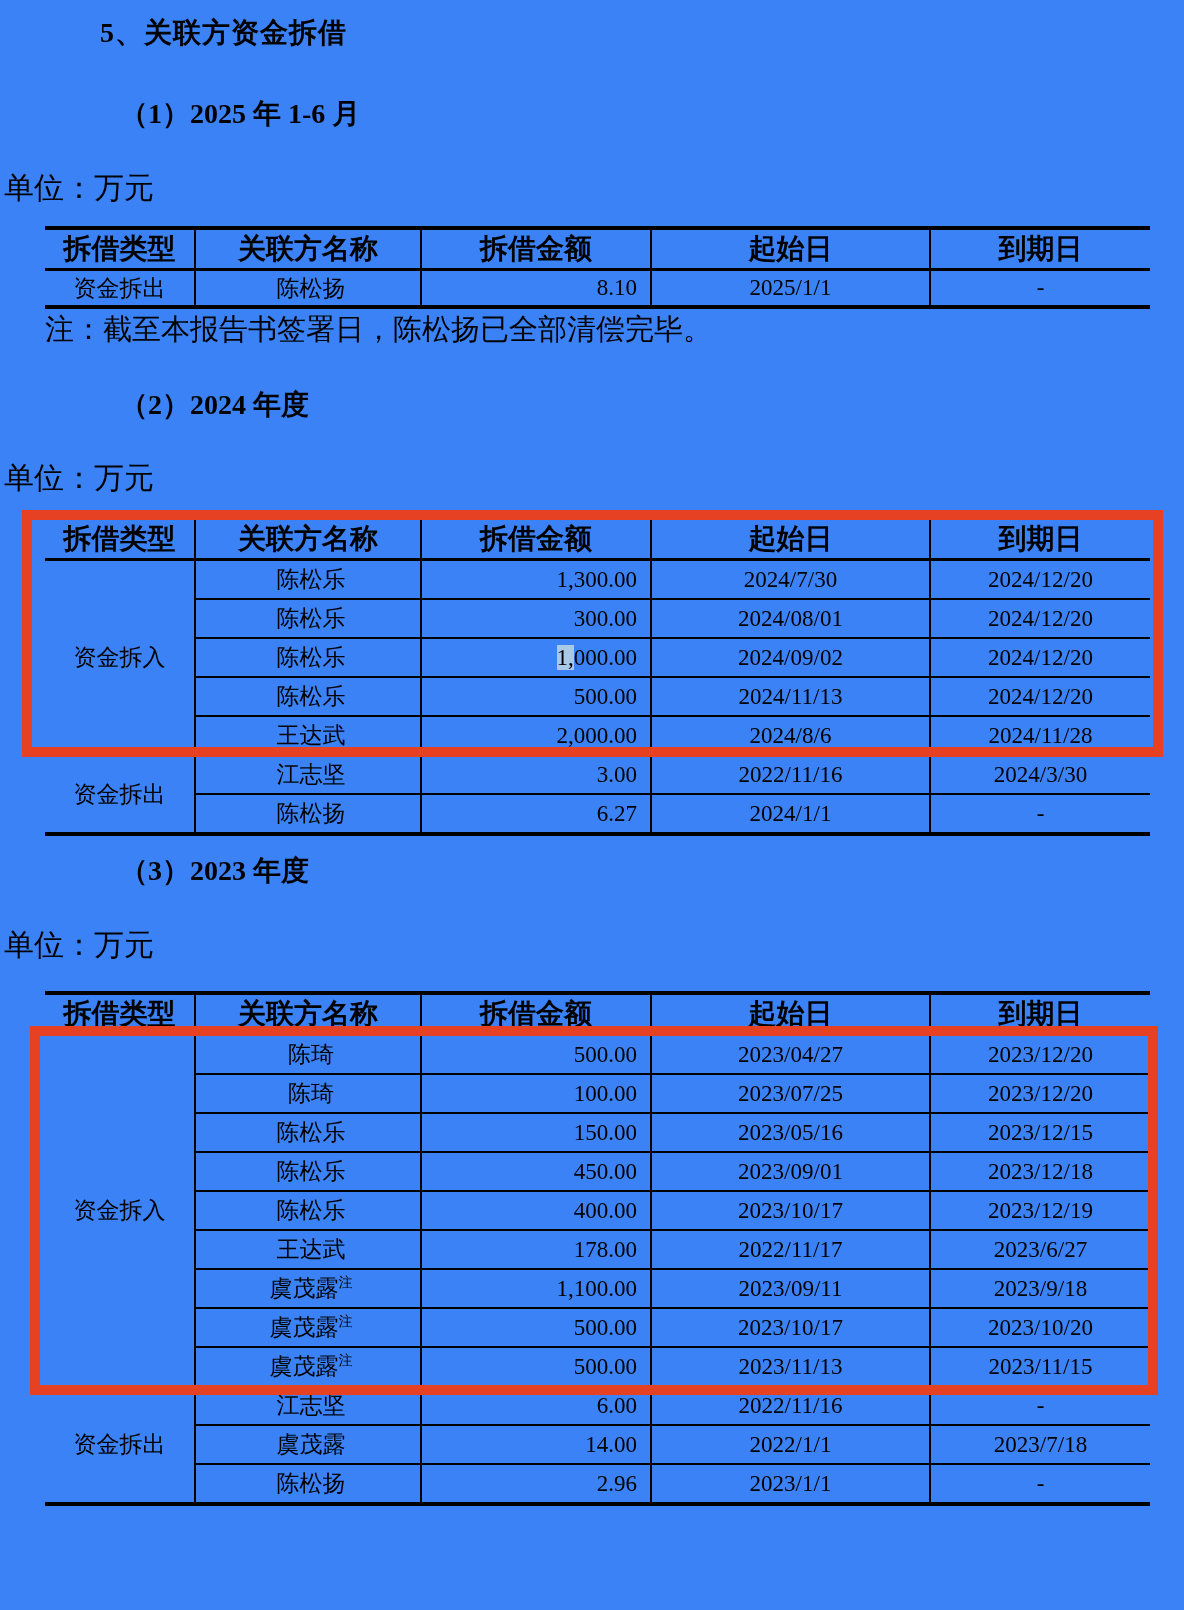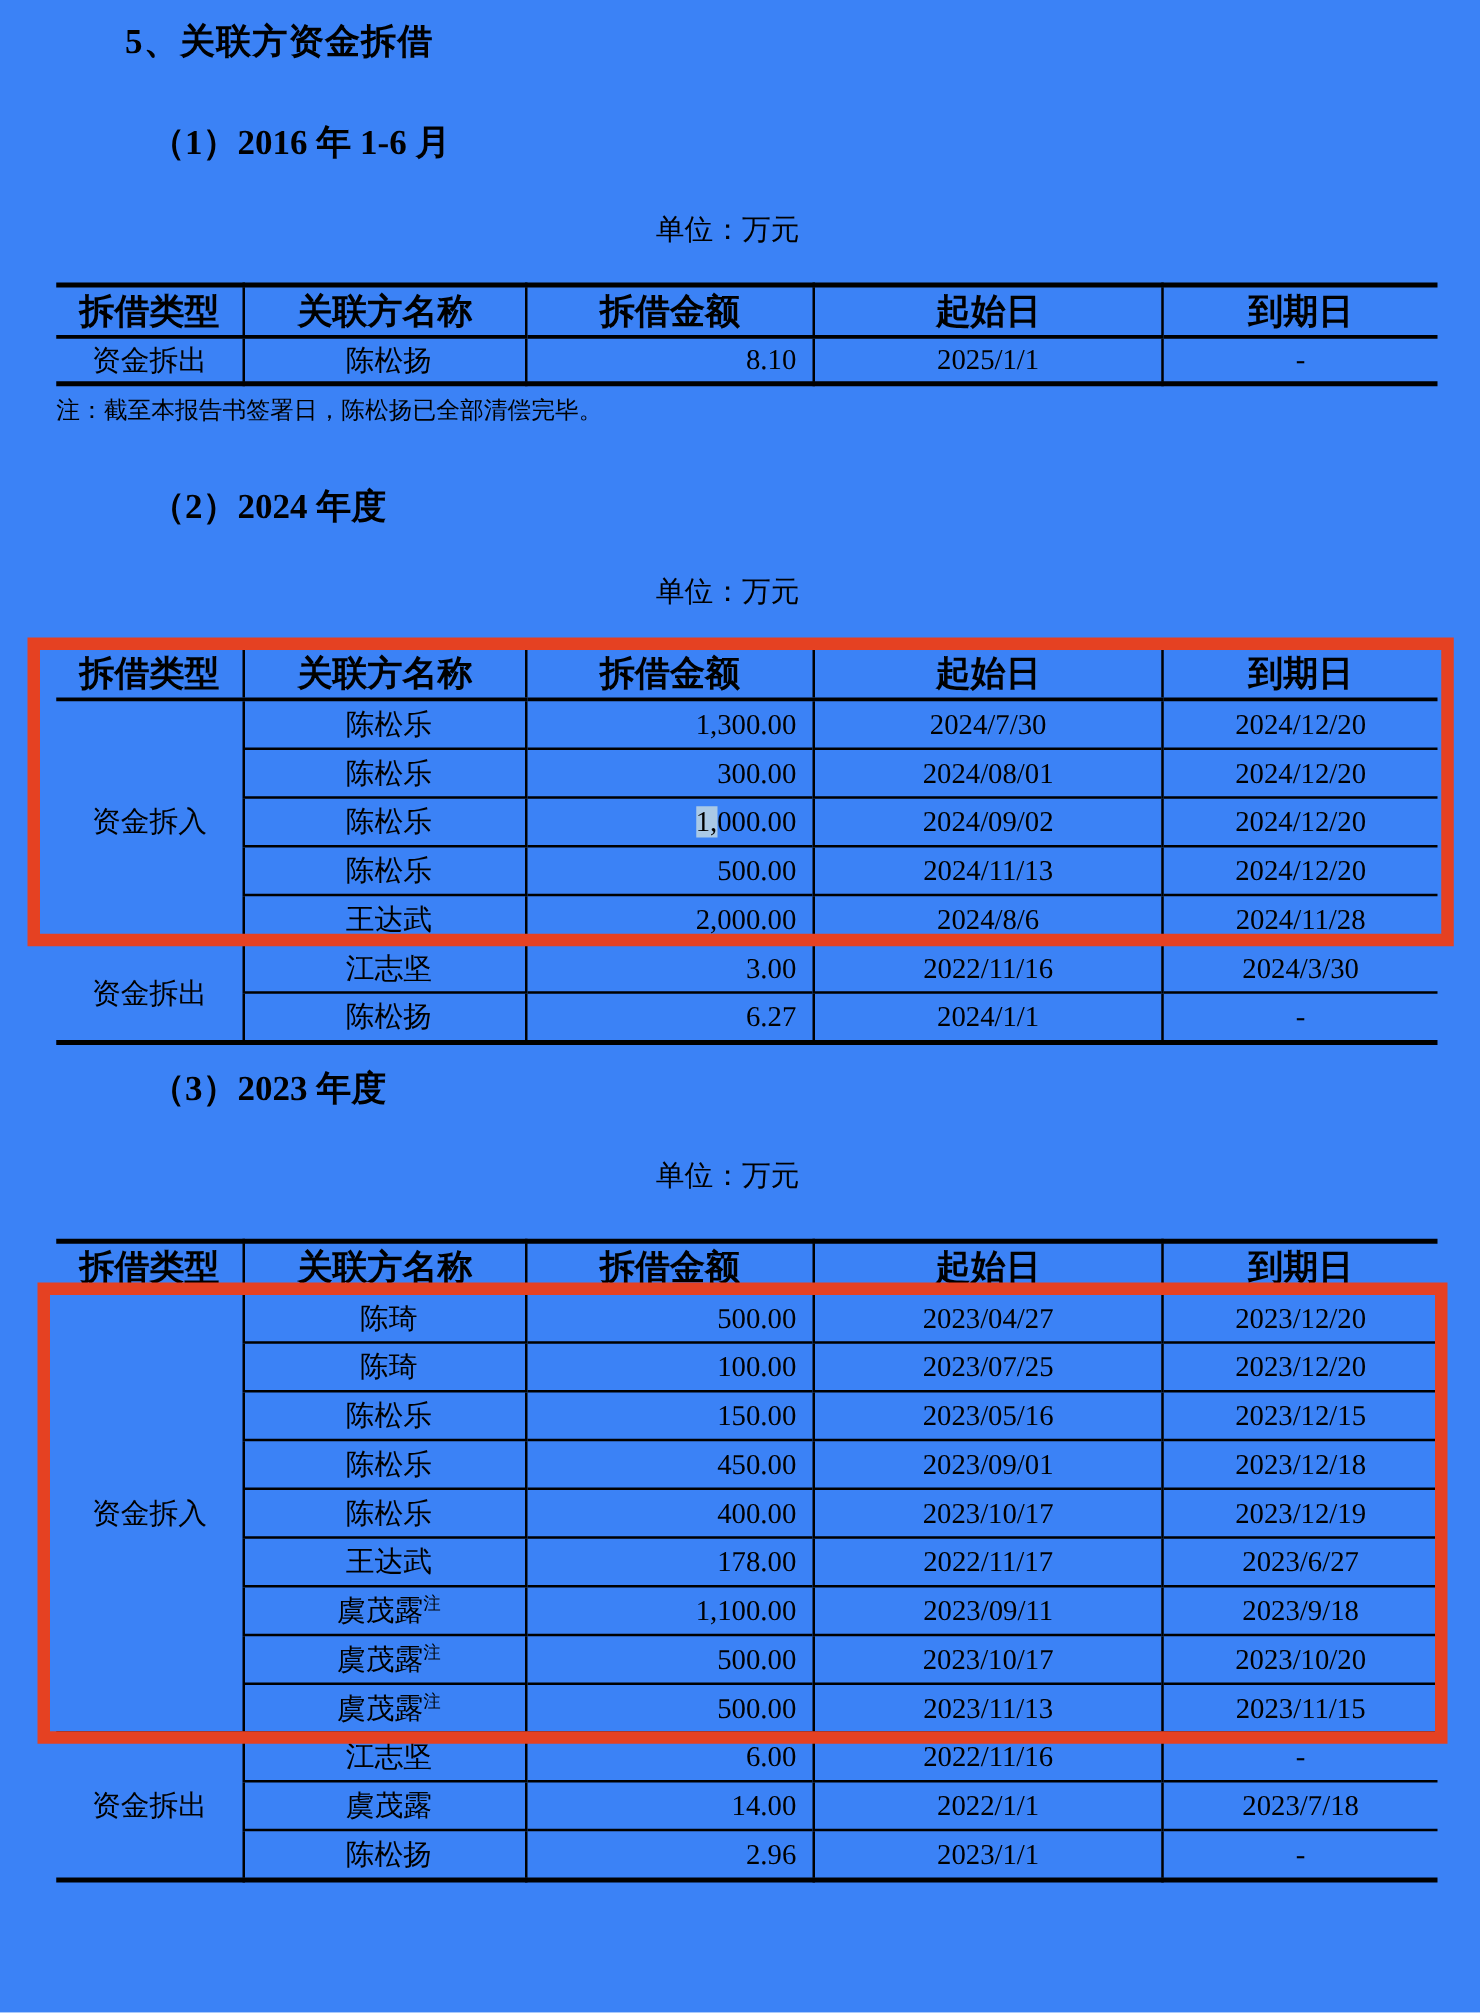--- a/index.html
+++ b/index.html
@@ -15,26 +15,26 @@
   }
   .doc-title{
     position:absolute;left:100px;top:14px;
     font-size:28px;font-weight:bold;letter-spacing:1px;
   }
   .sec-heading{
     position:absolute;left:120px;
     font-size:28px;font-weight:bold;
   }
   .unit-label{
-    position:absolute;left:17px;width:1130px;text-align:center;
-    font-size:23px;
+    position:absolute;left:4px;width:1130px;text-align:left;
+    font-size:30px;
   }
   .note-text{
     position:absolute;left:45px;width:1110px;
-    font-size:19px;line-height:42px;
+    font-size:29px;line-height:42px;
   }
   table.tbl{
     position:absolute;left:45px;
     width:1105px;
     border-collapse:collapse;table-layout:fixed;
     border-top:4px solid #000;border-bottom:4px solid #000;
     font-size:23px;
   }
   .tbl col.c1{width:150px;}
   .tbl col.c2{width:226px;}
@@ -66,21 +66,21 @@
     background:transparent;
   }
 </style>
 </head>
 <body>
 
 <div class="page">
 
   <div class="doc-title">5、关联方资金拆借</div>
 
-  <div class="sec-heading" style="top:95px;">（1）2016 年 1-6 月</div>
+  <div class="sec-heading" style="top:95px;">（1）2025 年 1-6 月</div>
   <div class="unit-label" style="top:168px;">单位：万元</div>
 
   <table class="tbl tbl-s1" style="top:226px;">
     <colgroup>
         <col class="c1">
         <col class="c2">
         <col class="c3">
         <col class="c4">
         <col class="c5">
       </colgroup>

